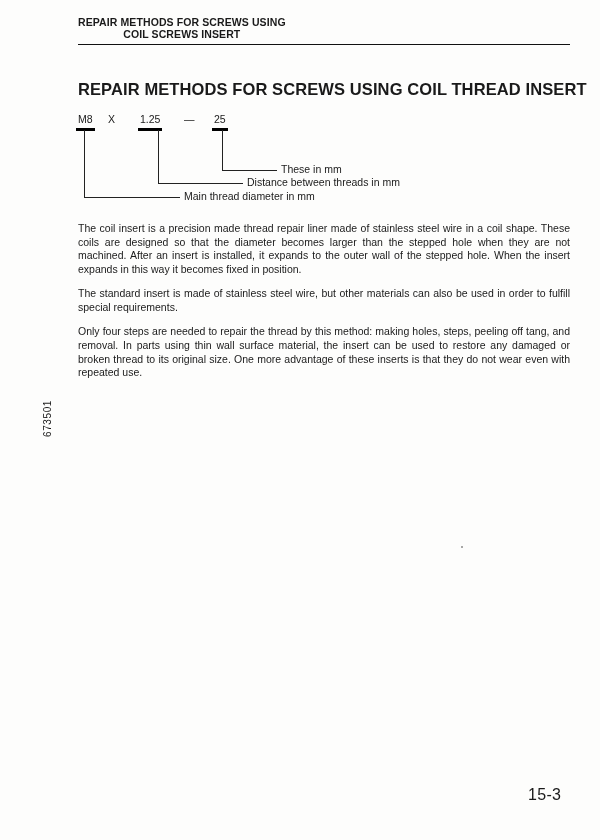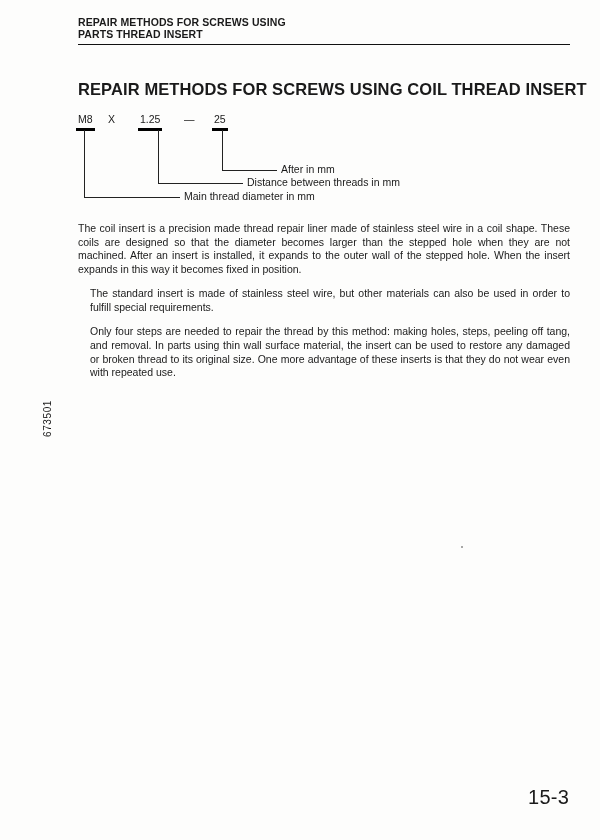--- a/index.html
+++ b/index.html
@@ -31,21 +31,21 @@
     padding-top: 16px;
     padding-bottom: 3px;
     border-bottom: 1.5px solid #111;
   }
   .header-left {
     font-size: 10.5px;
     font-weight: bold;
     letter-spacing: 0.1px;
   }
   .header-right {
-    text-align: left;
+    text-align: center;
     font-size: 10.5px;
     font-weight: bold;
     line-height: 1.18;
     letter-spacing: 0.1px;
   }
 
   
   .page-title {
     margin-top: 35px;
     font-size: 16.5px;
@@ -87,37 +87,37 @@
     font-size: 10.5px;
   }
 
   
   .para {
     font-size: 10.5px;
     line-height: 1.32;
     text-align: justify;
     margin-top: 9px;
   }
-  .para + .para { margin-top: 10px; margin-left: 12px; }
+  .para + .para { margin-top: 10px; }
 
   
   .side-code {
     position: absolute;
     left: 42px;
     top: 437px;
     transform: rotate(-90deg);
     transform-origin: left top;
     font-size: 10px;
     letter-spacing: 0.6px;
   }
   .page-number {
     position: absolute;
     left: 528px;
     top: 786px;
-    font-size: 20px;
+    font-size: 16px;
     letter-spacing: 0.3px;
   }
   .speck {
     position: absolute;
     left: 461px;
     top: 546px;
     width: 2px;
     height: 2px;
     background: #8a8a8a;
     border-radius: 50%;
@@ -125,21 +125,21 @@
 </style>
 </head>
 <body>
 
 <div class="page">
   <div class="content">
 
     <div class="header">
       <div class="header-right">
         <div>REPAIR METHODS FOR SCREWS USING</div>
-        <div>PARTS THREAD INSERT</div>
+        <div>COIL SCREWS INSERT</div>
       </div>
     </div>
 
     <div class="page-title">REPAIR METHODS FOR SCREWS USING COIL THREAD INSERT</div>
 
 
     <div class="diagram">
 
       <span class="fpart ul" style="left:-2px;">M8</span>
       <span class="fpart" style="left:30px;">X</span>
@@ -148,21 +148,21 @@
       <span class="fpart ul" style="left:134px;">25</span>
 
       <div class="vline" style="left:6px;  top:17px; height:67px;"></div>
       <div class="vline" style="left:80px; top:17px; height:53px;"></div>
       <div class="vline" style="left:144px; top:17px; height:40px;"></div>
 
       <div class="hline" style="left:144px; top:57px; width:55px;"></div>
       <div class="hline" style="left:80px;  top:70px; width:85px;"></div>
       <div class="hline" style="left:6px;   top:84px; width:96px;"></div>
 
-      <div class="flabel" style="left:203px; top:50px;">After in mm</div>
+      <div class="flabel" style="left:203px; top:50px;">These in mm</div>
       <div class="flabel" style="left:169px; top:63px;">Distance between threads in mm</div>
       <div class="flabel" style="left:106px; top:77px;">Main thread diameter in mm</div>
     </div>
 
     <div class="para">The coil insert is a precision made thread repair liner made of stainless steel wire in a coil shape. These coils are designed so that the diameter becomes larger than the stepped hole when they are not machined. After an insert is installed, it expands to the outer wall of the stepped hole. When the insert expands in this way it becomes fixed in position.</div>
     <div class="para">The standard insert is made of stainless steel wire, but other materials can also be used in order to fulfill special requirements.</div>
     <div class="para">Only four steps are needed to repair the thread by this method: making holes, steps, peeling off tang, and removal. In parts using thin wall surface material, the insert can be used to restore any damaged or broken thread to its original size. One more advantage of these inserts is that they do not wear even with repeated use.</div>
 
   </div>
 

